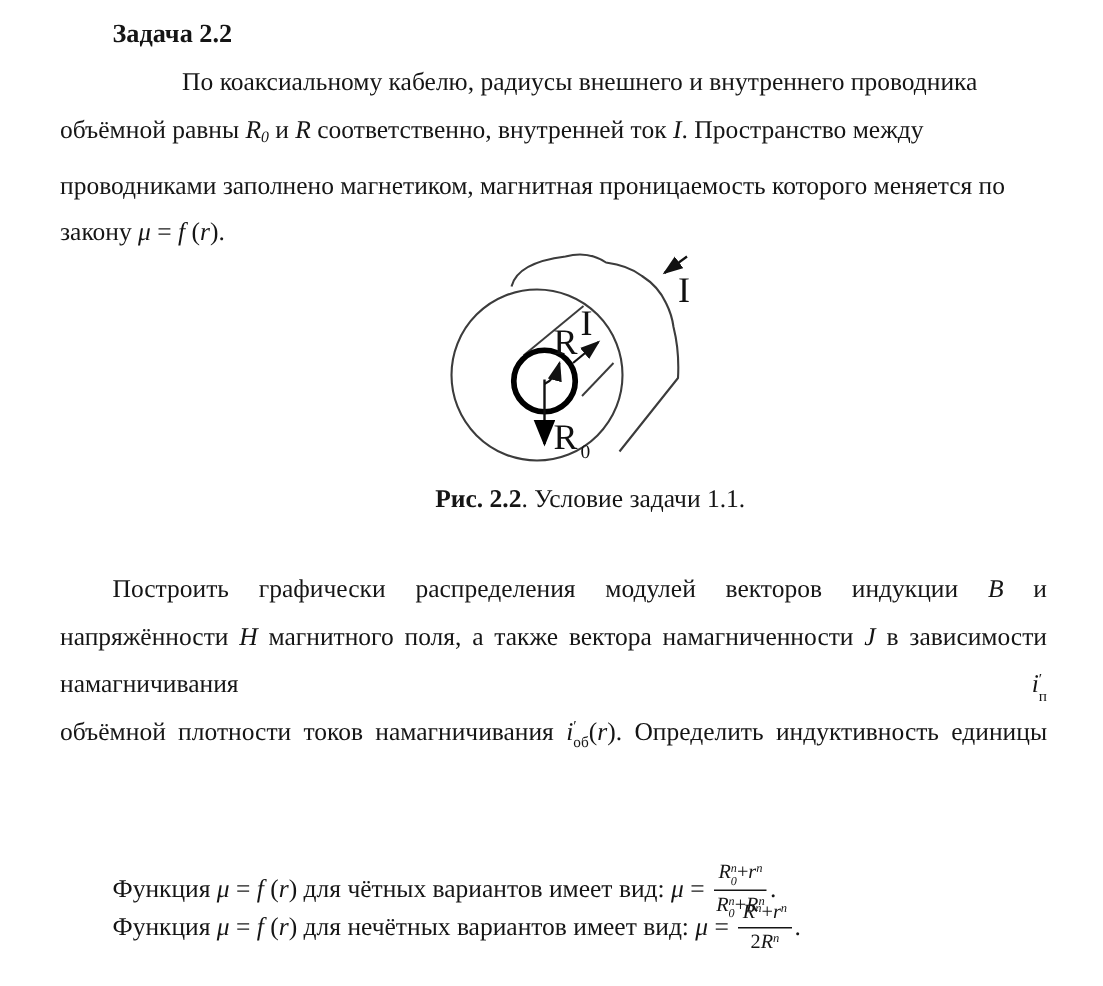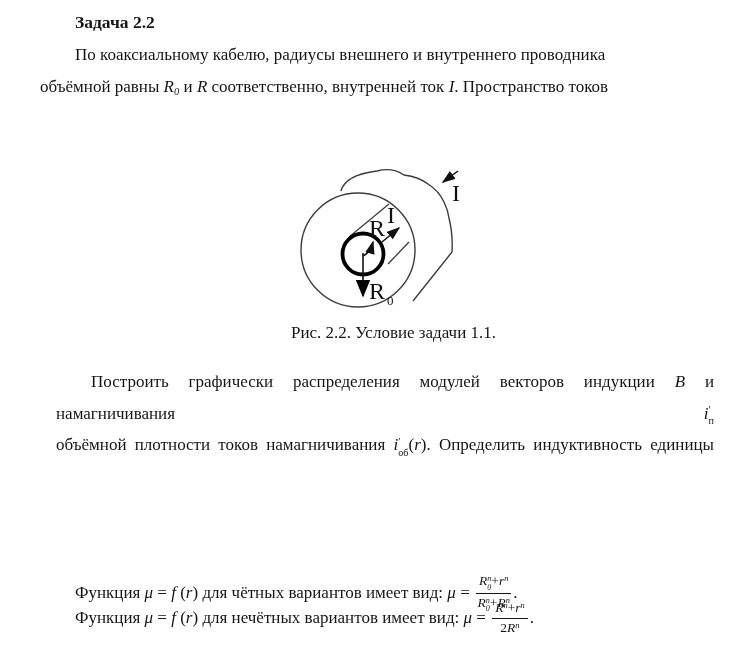--- a/index.html
+++ b/index.html
@@ -12,26 +12,26 @@
     color:#151515;
     overflow:hidden;
   }
   .abs{position:absolute;}
   .title{
     left:75px;top:10px;
     font-weight:bold;font-size:17.5px;line-height:24px;
   }
   .para{left:40px;width:658px;}
   .p1{top:39px;}
-  .p2{top:366px;margin-left:16px;}
+  .p2{top:377px;}
   .tline{line-height:31.5px;white-space:nowrap;}
   .tline.just{white-space:normal;text-align:justify;text-align-last:justify;}
-  .tline.ind{text-indent:35px;}
+  .tline.ind{text-indent:35px;text-align:center;}
   .it{font-style:italic;}
-  .bd{font-weight:normal;}
+  .bd{font-weight:bold;}
   .sb{font-size:0.62em;vertical-align:-0.25em;}
   .sp{font-size:0.62em;vertical-align:0.45em;}
   .ss{display:inline-block;font-size:0.6em;line-height:1.05;vertical-align:-0.55em;letter-spacing:0;}
   .ss span{display:block;}
   .figure{left:285px;top:158px;width:200px;height:160px;}
   .figure svg{display:block;}
   .caption{
     left:40px;top:320px;width:660px;
     text-align:center;text-indent:47px;
     line-height:26px;font-size:17px;
@@ -50,21 +50,23 @@
 </style>
 </head>
 <body>
 
 <div class="page">
 
   <div class="abs title">Задача 2.2</div>
 
   <div class="abs para p1">
       <div class="tline ind"><span>По коаксиальному кабелю, радиусы внешнего и внутреннего проводника</span></div>
-      <div class="tline"><span>объёмной равны </span><span class="it">R</span><span class="it sb">0</span><span> и </span><span class="it">R</span><span> соответственно, внутренней ток </span><span class="it">I</span><span>. Пространство токов</span></div>
+      <div class="tline"><span>объёмной равны </span><span class="it">R</span><span class="it sb">0</span><span> и </span><span class="it">R</span><span> соответственно, внутренней ток </span><span class="it">I</span><span>. Пространство между</span></div>
+      <div class="tline"><span>проводниками заполнено магнетиком, магнитная проницаемость которого меняется по</span></div>
+      <div class="tline"><span>закону </span><span class="it">μ</span><span> = </span><span class="it">f</span><span> (</span><span class="it">r</span><span>).</span></div>
     </div>
 
   <div class="abs figure">
     <svg width="200" height="160" viewBox="0 0 200 160">
       <defs>
         <marker id="arw" markerWidth="11" markerHeight="9" refX="8" refY="3.2" orient="auto">
           <path d="M0,0 L9,3.2 L0,6.4 z" fill="#111"></path>
         </marker>
         <marker id="arwB" markerWidth="13" markerHeight="11" refX="10" refY="4.5" orient="auto">
           <path d="M0,0 L11,4.5 L0,9 z" fill="#000"></path>
@@ -93,20 +95,21 @@
       <text class="figtext" x="84" y="141" font-size="24">R</text>
       <text class="figtext" x="102" y="147" font-size="13">0</text>
       <text class="figtext" x="167" y="43" font-size="24">I</text>
     </svg>
   </div>
 
   <div class="abs caption"><span class="bd">Рис. 2.2</span><span>. Условие задачи 1.1.</span></div>
 
   <div class="abs para p2">
       <div class="tline just ind"><span>Построить графически распределения модулей векторов индукции </span><span class="it">B</span><span> и</span></div>
+      <div class="tline just"><span>напряжённости </span><span class="it">H</span><span> магнитного поля, а также вектора намагниченности </span><span class="it">J</span><span> в зависимости</span></div>
       <div class="tline just"><span>намагничивания </span><span class="it">i</span><span class="ss"><span>′</span><span>п</span></span></div>
       <div class="tline just"><span>объёмной плотности токов намагничивания </span><span class="it">i</span><span class="ss"><span>′</span><span>об</span></span><span>(</span><span class="it">r</span><span>). Определить индуктивность единицы</span></div>
     </div>
 
   <div class="abs formula f1"><span>Функция </span><span class="it">μ</span><span> = </span><span class="it">f</span><span> (</span><span class="it">r</span><span>) для чётных вариантов имеет вид: </span><span class="it">μ</span><span> = </span><span class="frac"><span class="fnum"><span class="it">R</span><span class="ss it"><span>n</span><span>0</span></span><span>+</span><span class="it">r</span><span class="it sp">n</span></span><span class="fden"><span class="it">R</span><span class="ss it"><span>n</span><span>0</span></span><span>+</span><span class="it">R</span><span class="it sp">n</span></span></span><span>.</span></div>
 
   <div class="abs formula f2"><span>Функция </span><span class="it">μ</span><span> = </span><span class="it">f</span><span> (</span><span class="it">r</span><span>) для нечётных вариантов имеет вид: </span><span class="it">μ</span><span> = </span><span class="frac"><span class="fnum"><span class="it">R</span><span class="it sp">n</span><span>+</span><span class="it">r</span><span class="it sp">n</span></span><span class="fden"><span>2</span><span class="it">R</span><span class="it sp">n</span></span></span><span>.</span></div>
 
 </div>
 

